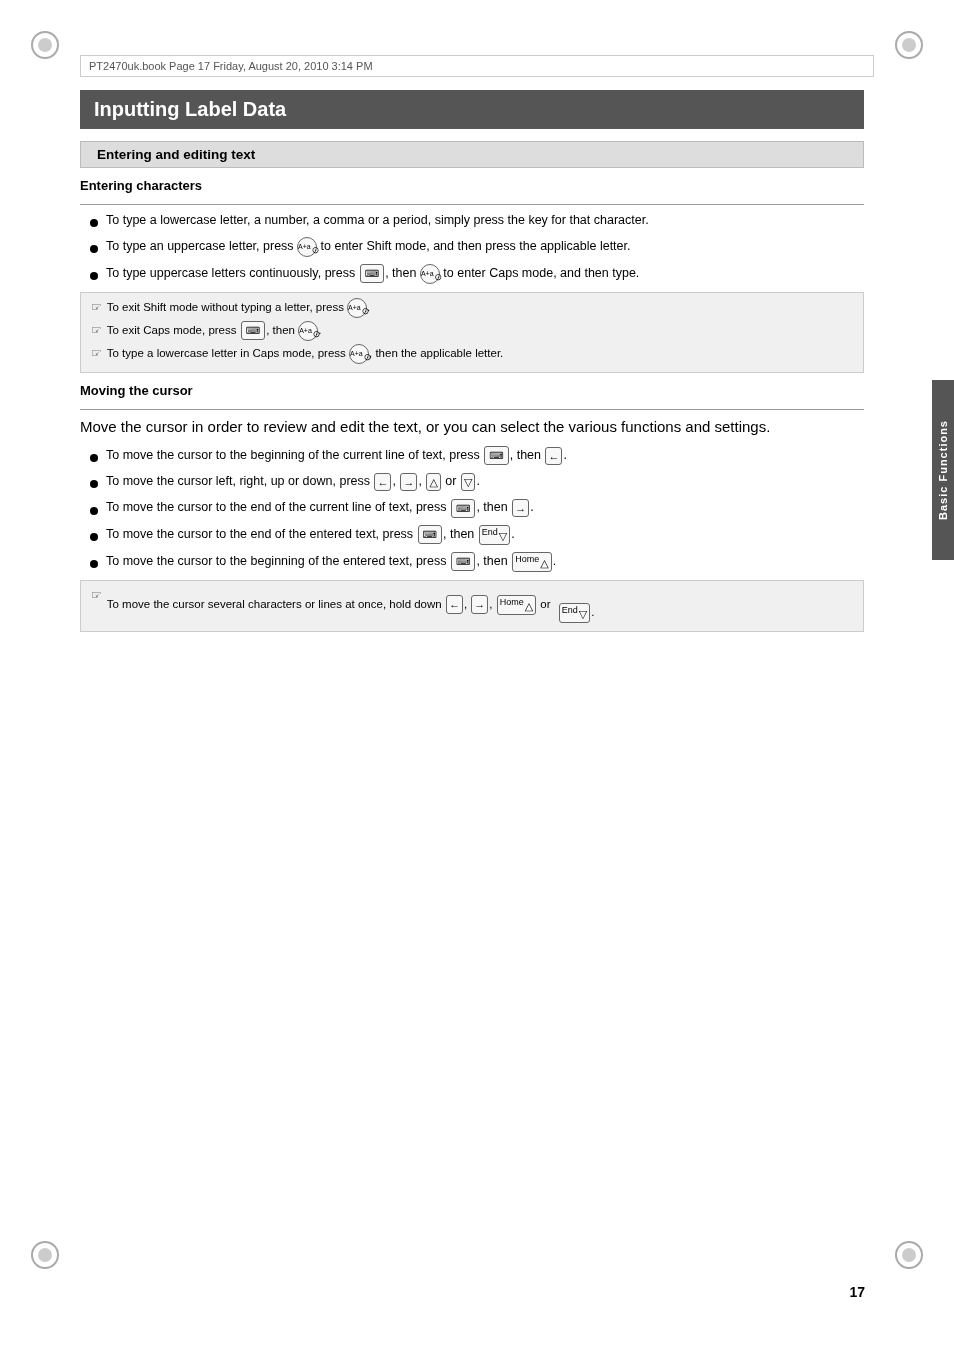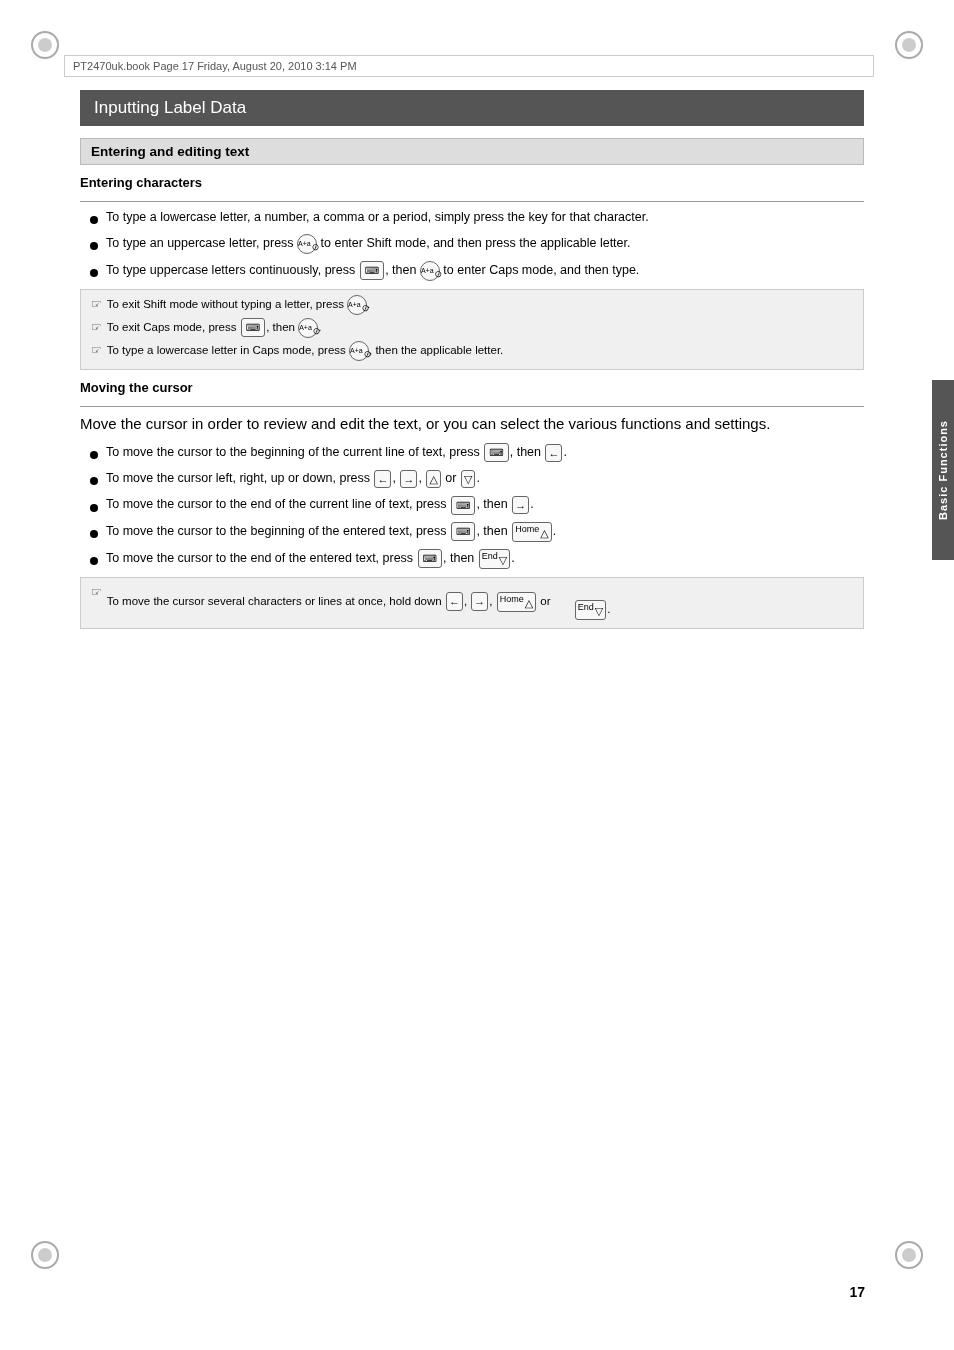--- a/index.html
+++ b/index.html
@@ -53,21 +53,21 @@
       width: 14px;
       height: 14px;
       border-radius: 50%;
       background: #ccc;
     }
 
     
     .file-info-bar {
       position: absolute;
       top: 55px;
-      left: 64px;
+      left: 80px;
       right: 80px;
       height: 22px;
       border: 1px solid #ccc;
       display: flex;
       align-items: center;
       padding: 0 8px;
       font-size: 11px;
       color: #555;
       background: #fff;
     }
@@ -102,29 +102,29 @@
       transform: rotate(180deg);
       letter-spacing: 1px;
       white-space: nowrap;
     }
 
     
     .section-title-box {
       background: #555;
       color: #fff;
       padding: 8px 14px;
-      font-size: 17px;
-      font-weight: normal;
+      font-size: 20px;
+      font-weight: bold;
       margin-bottom: 12px;
     }
 
     .subsection-title-box {
       background: #ddd;
       color: #000;
-      padding: 5px 10px;
+      padding: 5px 16px;
       font-size: 13.5px;
       font-weight: bold;
       border: 1px solid #bbb;
     }
 
     .sub2-title {
       font-size: 13px;
       font-weight: bold;
       margin-bottom: 6px;
       margin-top: 10px;
@@ -372,41 +372,41 @@
             <div class="bullet-dot"></div>
             <div class="bullet-text">
               To move the cursor to the end of the current line of text, press <span class="func-key">⌨</span>, then
               <span class="arrow-key">→</span>.
             </div>
           </div>
 
           <div class="bullet-item">
             <div class="bullet-dot"></div>
             <div class="bullet-text">
+              To move the cursor to the end of the entered text, press <span class="func-key">⌨</span>, then <span class="arrow-key"><span class="home-end-key">End</span>▽</span>.
+            </div>
+          </div>
+
+          <div class="bullet-item">
+            <div class="bullet-dot"></div>
+            <div class="bullet-text">
               To move the cursor to the beginning of the entered text, press <span class="func-key">⌨</span>, then <span class="arrow-key"><span class="home-end-key">Home</span>△</span>.
-            </div>
-          </div>
-
-          <div class="bullet-item">
-            <div class="bullet-dot"></div>
-            <div class="bullet-text">
-              To move the cursor to the end of the entered text, press <span class="func-key">⌨</span>, then <span class="arrow-key"><span class="home-end-key">End</span>▽</span>.
             </div>
           </div>
         </div>
 
         <div class="note-box">
           <div class="note-item">
             <span class="note-icon">☞</span>
             <span>
               To move the cursor several characters or lines at once, hold down
               <span class="arrow-key">←</span>,
               <span class="arrow-key">→</span>,
               <span class="arrow-key"><span class="home-end-key">Home</span>△</span> or
-              <span style="display:inline-block; vertical-align:middle; margin-left:20px;"><br><span class="arrow-key"><span class="home-end-key">End</span>▽</span>.</span>
+              <span style="display:inline-block; vertical-align:middle; margin-left:4px;"><br><span class="arrow-key"><span class="home-end-key">End</span>▽</span>.</span>
             </span>
           </div>
         </div>
       </div>
 
     </div>
   </div>
 
   <div class="page-number">17</div>
 

